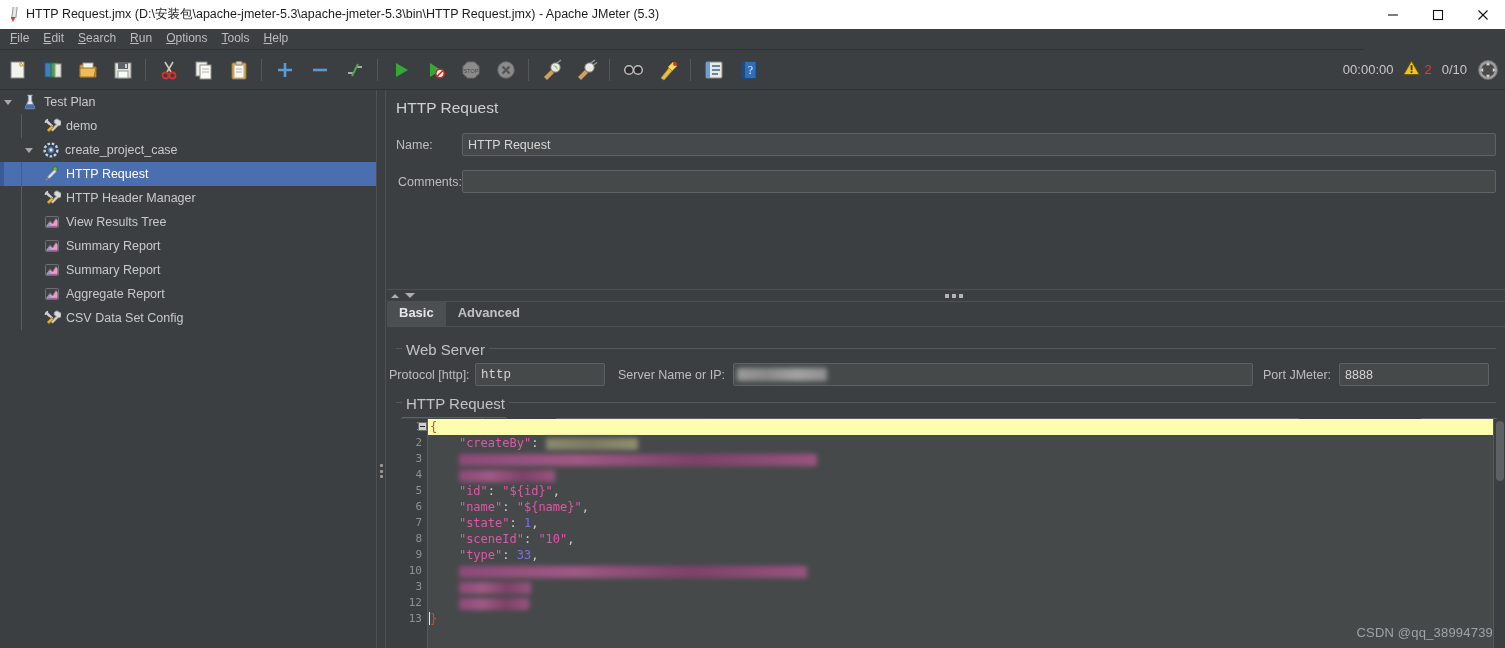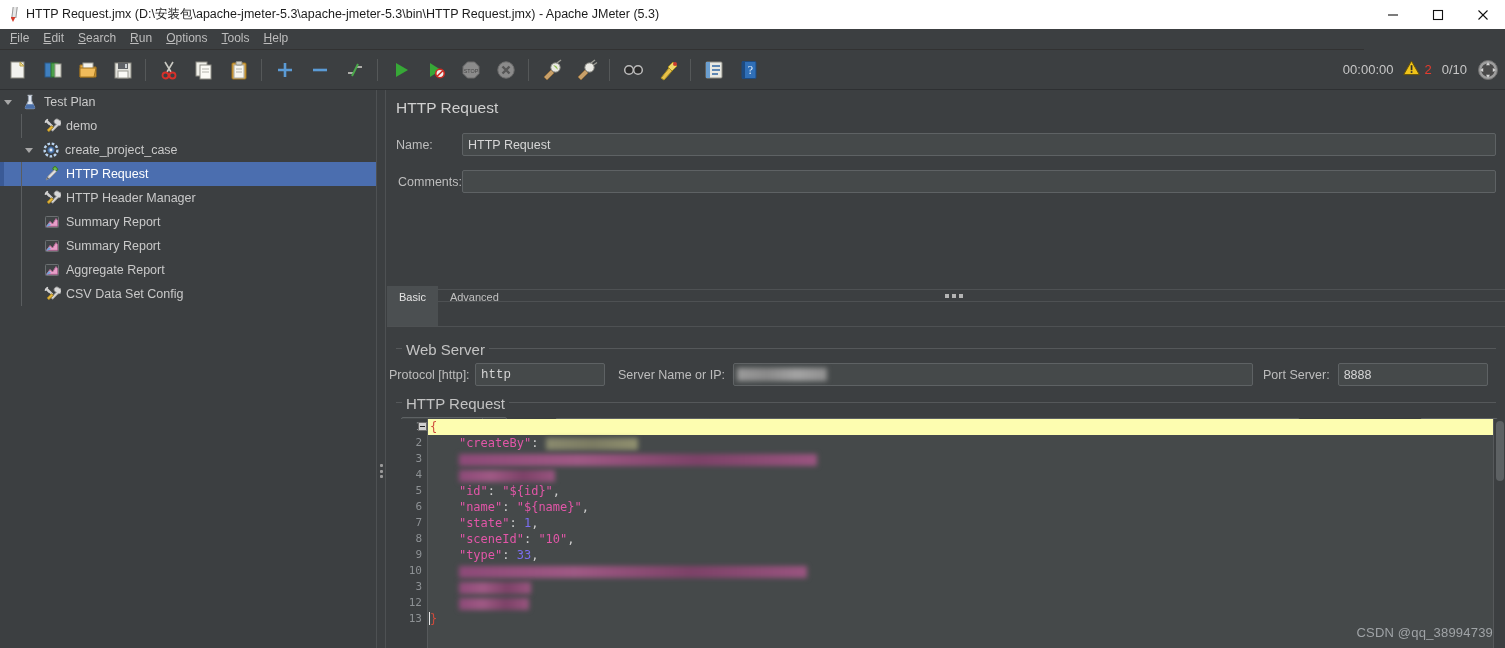--- a/index.html
+++ b/index.html
@@ -263,25 +263,26 @@
   }
 
   
   .maintabs {
     position: absolute; left: 0; top: 213px;
     width: 1118px; height: 24px;
     display: flex; align-items: flex-end;
     border-bottom: 1px solid #4e5153;
   }
   .mtab {
-    font-size: 11px;
+    font-size: 13px;
     color: #c0c0c0;
     padding: 4px 12px 5px 12px;
-    height: 40px;
+    height: 25px;
     line-height: 15px;
+    font-weight: bold;
   }
   .mtab.active {
     background: #4b4f51;
     color: #e6e6e6;
   }
 
   
   .grp {
     position: absolute;
     left: 9px;
@@ -743,20 +744,33 @@
           <span style="width:21px;flex:0 0 auto;"></span>
           <span class="guide"></span>
           <span style="width:20px;flex:0 0 auto;"></span>
           <span class="ticon">
             <svg width="16" height="16" viewBox="0 0 16 16">
               <rect x="1.5" y="2.5" width="13" height="11" rx="0.8" fill="#3f4345" stroke="#6b6f71"></rect>
               <path d="M2.5 12.3 L6 7.4 L8.6 10 L12 4.6 L13.5 6.6 v5.7 Z" fill="#e89ec8" stroke="#b26a96"></path>
               <path d="M2.5 12.3 L5 9 L7 11 L2.5 12.9 Z" fill="#6fa8dc"></path>
             </svg>
           </span>
+          <span class="tlabel">View Results Tree</span>
+        </div>
+        <div class="treerow">
+          <span style="width:21px;flex:0 0 auto;"></span>
+          <span class="guide"></span>
+          <span style="width:20px;flex:0 0 auto;"></span>
+          <span class="ticon">
+            <svg width="16" height="16" viewBox="0 0 16 16">
+              <rect x="1.5" y="2.5" width="13" height="11" rx="0.8" fill="#3f4345" stroke="#6b6f71"></rect>
+              <path d="M2.5 12.3 L6 7.4 L8.6 10 L12 4.6 L13.5 6.6 v5.7 Z" fill="#e89ec8" stroke="#b26a96"></path>
+              <path d="M2.5 12.3 L5 9 L7 11 L2.5 12.9 Z" fill="#6fa8dc"></path>
+            </svg>
+          </span>
           <span class="tlabel">Summary Report</span>
         </div>
         <div class="treerow">
           <span style="width:21px;flex:0 0 auto;"></span>
           <span class="guide"></span>
           <span style="width:20px;flex:0 0 auto;"></span>
           <span class="ticon">
             <svg width="16" height="16" viewBox="0 0 16 16">
               <rect x="1.5" y="2.5" width="13" height="11" rx="0.8" fill="#3f4345" stroke="#6b6f71"></rect>
               <path d="M2.5 12.3 L6 7.4 L8.6 10 L12 4.6 L13.5 6.6 v5.7 Z" fill="#e89ec8" stroke="#b26a96"></path>
@@ -837,21 +851,21 @@
         <span class="grp-title">Web Server</span>
       </div>
       <div class="formrow" style="top:273px;">
         <div class="formlabel" style="padding-left:2px;width:88px;">Protocol [http]:</div>
         <input class="tfield" style="width: 130px; font-family: Liberation Mono, monospace;" value="http">
         <div class="formlabel" style="margin-left:13px;">Server Name or IP:</div>
         <div style="position:relative;margin-left:8px;">
           <input class="tfield" style="width: 520px;" value="">
           <span class="redact gray" style="position:absolute;left:4px;top:5px;width:90px;height:13px;"></span>
         </div>
-        <div class="formlabel" style="margin-left:10px;">Port Server:</div>
+        <div class="formlabel" style="margin-left:10px;">Port JMeter:</div>
         <input class="tfield" style="width: 150px; margin-left: 8px;" value="8888">
       </div>
 
       <div class="grp" style="top:312px; width:1100px; height:1px;">
         <span class="grp-title">HTTP Request</span>
       </div>
       <div class="formrow" style="top:327px;">
         <div class="combo" style="margin-left:14px;">
           <span class="combo-val">POST</span>
           <span class="combo-arrow">

